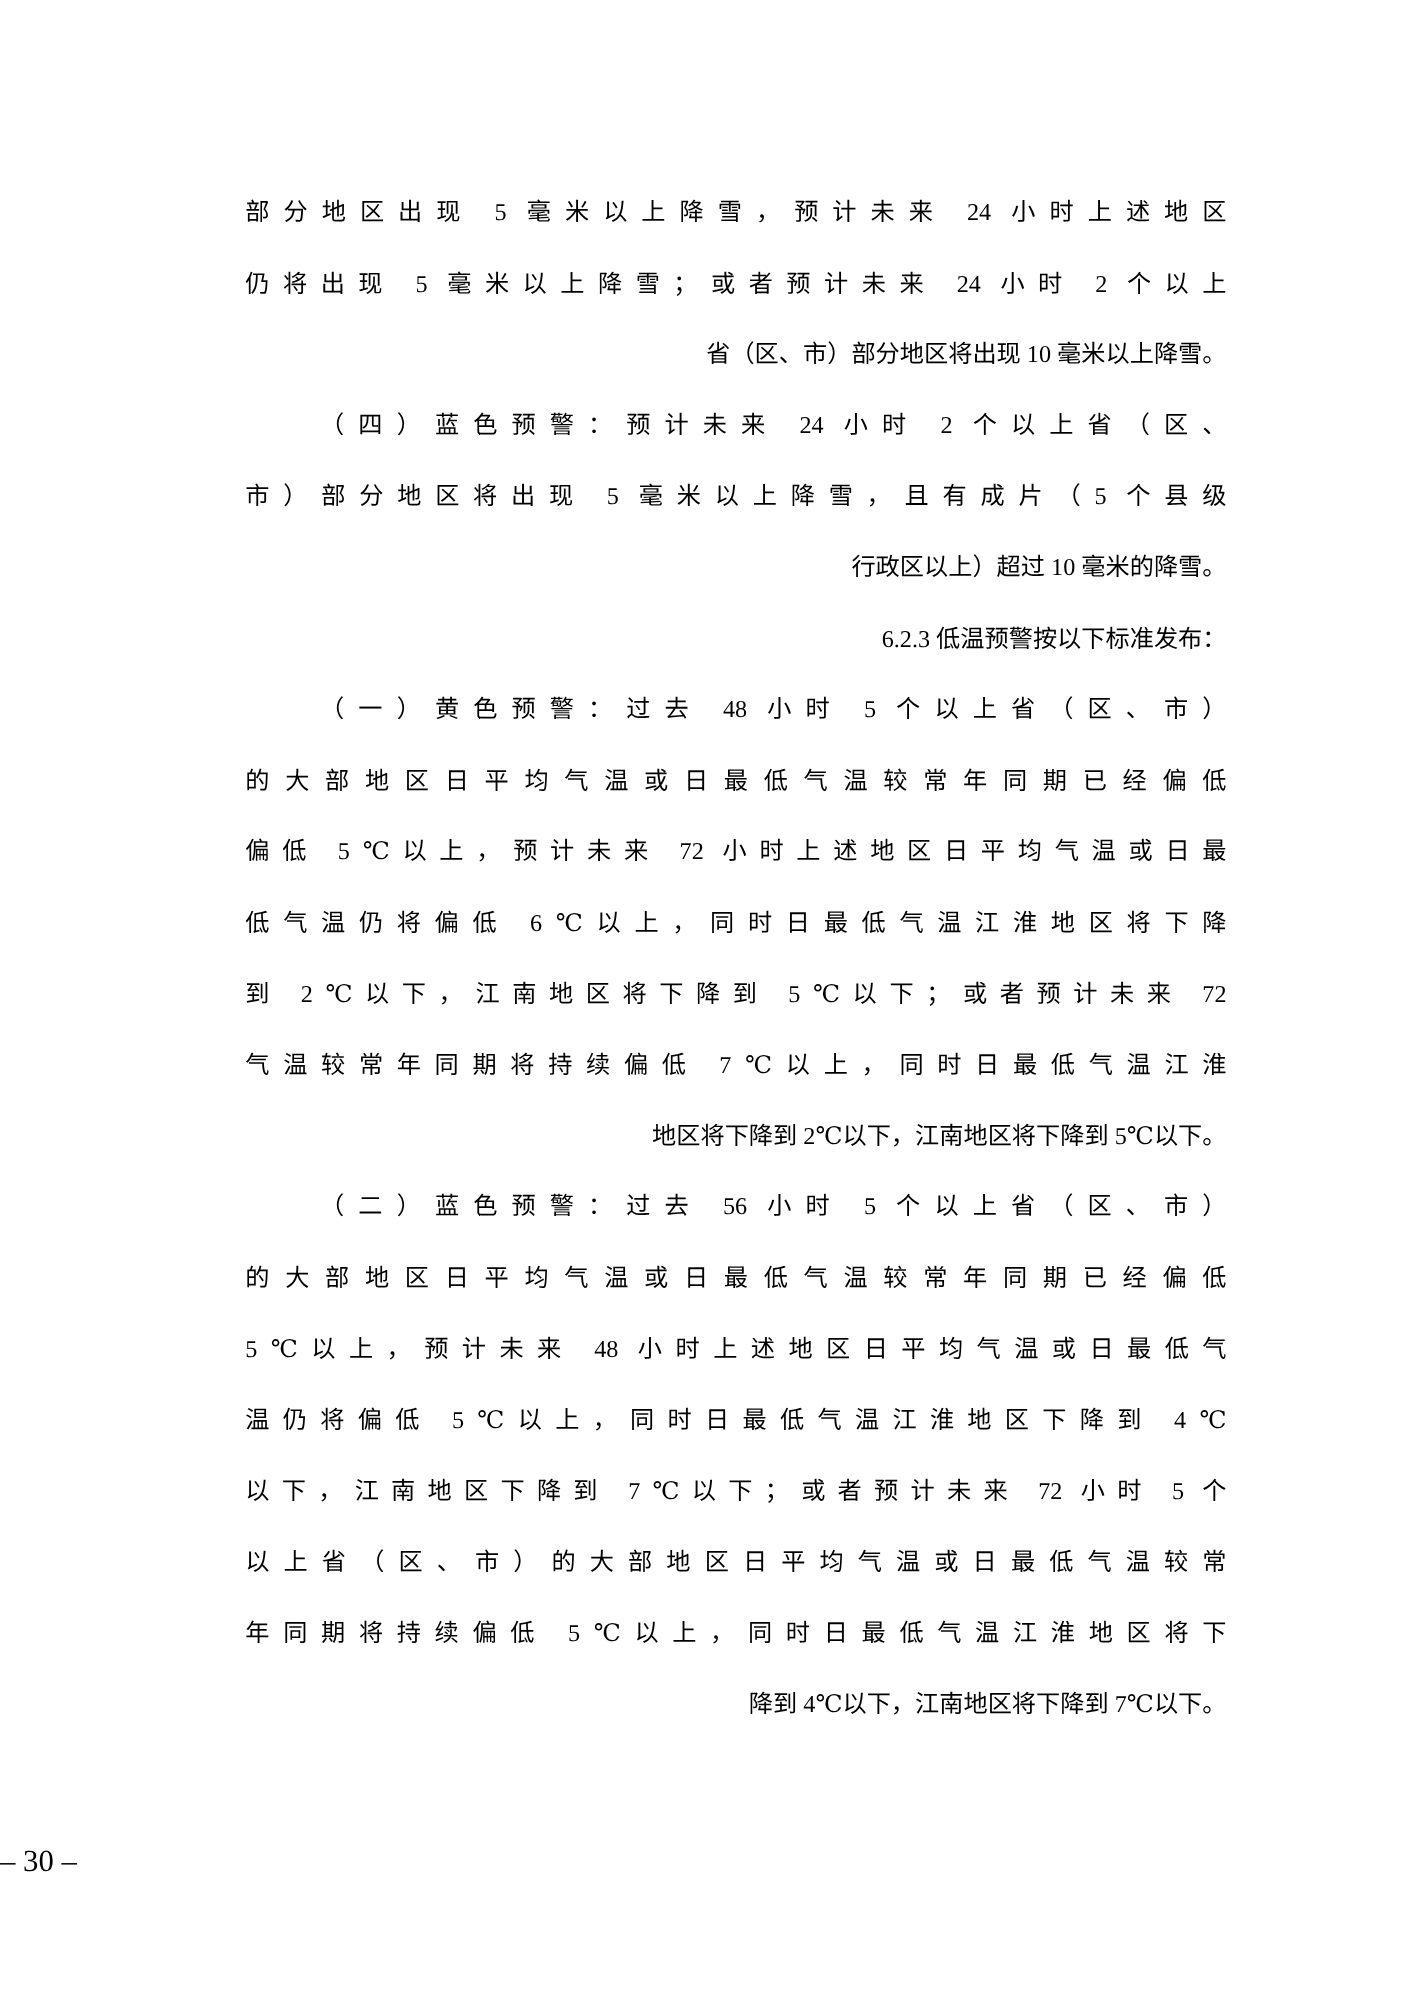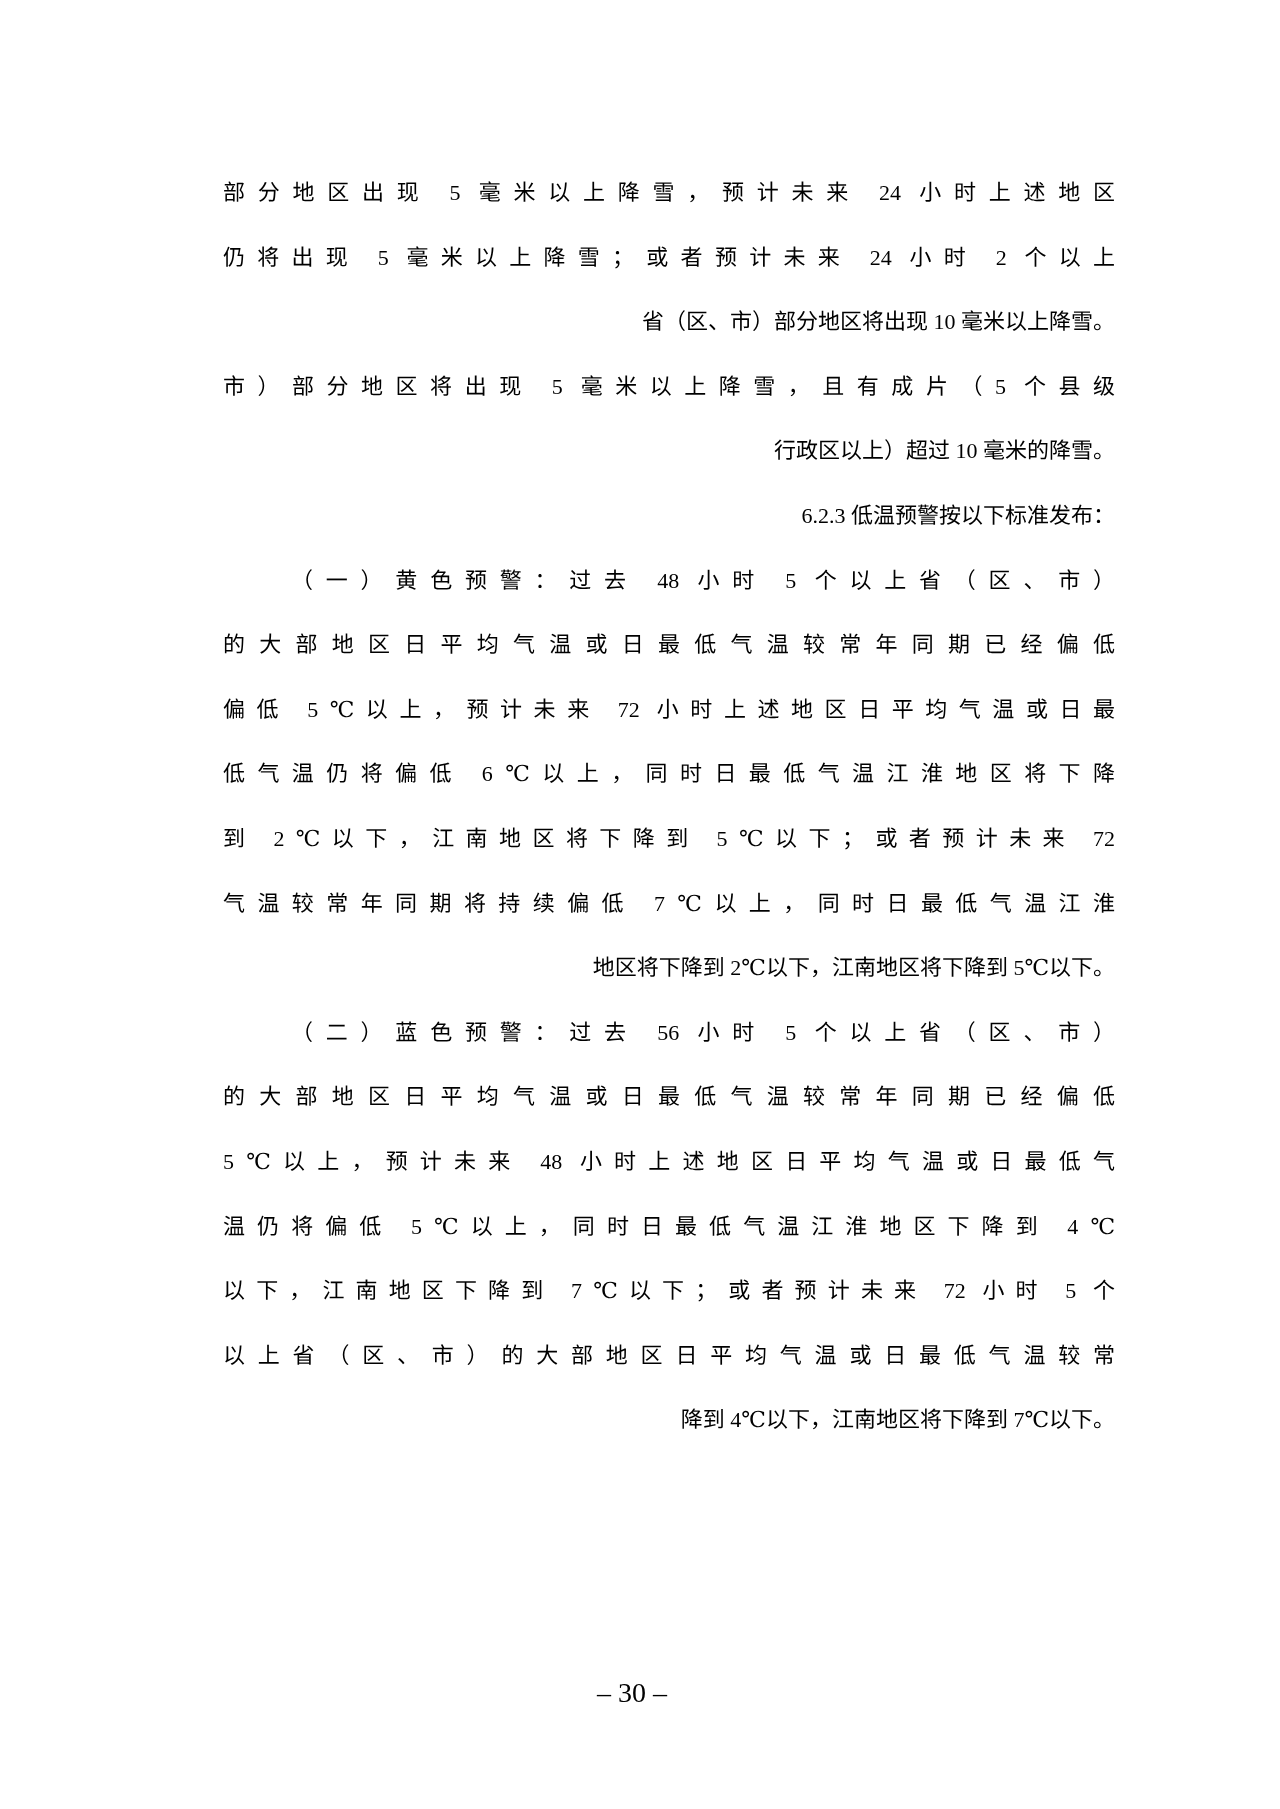--- a/index.html
+++ b/index.html
@@ -37,46 +37,48 @@
     text-align-last: justify;
   }
   .line.indent {
     text-indent: 68px;
   }
   .footer {
     position: absolute;
     top: 1676px;
     left: 0;
     width: 1264px; 
-    text-align: center;
+    text-align: left;
     font-size: 28px;
     line-height: 34px;
     color: #000000;
   }
 </style>
 </head>
 <body>
 
 <div class="page">
   <main class="textblock">
       <div class="line just">部分地区出现 5 毫米以上降雪，预计未来 24 小时上述地区</div>
       <div class="line just">仍将出现 5 毫米以上降雪；或者预计未来 24 小时 2 个以上</div>
       <div class="line">省（区、市）部分地区将出现 10 毫米以上降雪。</div>
+      <div class="line indent just">（四）蓝色预警：预计未来 24 小时 2 个以上省（区、</div>
       <div class="line just">市）部分地区将出现 5 毫米以上降雪，且有成片（5 个县级</div>
       <div class="line">行政区以上）超过 10 毫米的降雪。</div>
       <div class="line indent">6.2.3 低温预警按以下标准发布：</div>
       <div class="line indent just">（一）黄色预警：过去 48 小时 5 个以上省（区、市）</div>
       <div class="line just">的大部地区日平均气温或日最低气温较常年同期已经偏低</div>
       <div class="line just">偏低 5℃以上，预计未来 72 小时上述地区日平均气温或日最</div>
       <div class="line just">低气温仍将偏低 6℃以上，同时日最低气温江淮地区将下降</div>
       <div class="line just">到 2℃以下，江南地区将下降到 5℃以下；或者预计未来 72</div>
       <div class="line just">气温较常年同期将持续偏低 7℃以上，同时日最低气温江淮</div>
       <div class="line">地区将下降到 2℃以下，江南地区将下降到 5℃以下。</div>
       <div class="line indent just">（二）蓝色预警：过去 56 小时 5 个以上省（区、市）</div>
       <div class="line just">的大部地区日平均气温或日最低气温较常年同期已经偏低</div>
       <div class="line just">5℃以上，预计未来 48 小时上述地区日平均气温或日最低气</div>
       <div class="line just">温仍将偏低 5℃以上，同时日最低气温江淮地区下降到 4℃</div>
       <div class="line just">以下，江南地区下降到 7℃以下；或者预计未来 72 小时 5 个</div>
       <div class="line just">以上省（区、市）的大部地区日平均气温或日最低气温较常</div>
+      <div class="line just">年同期将持续偏低 5℃以上，同时日最低气温江淮地区将下</div>
       <div class="line">降到 4℃以下，江南地区将下降到 7℃以下。</div>
     </main>
   <div class="footer">– 30 –</div>
 </div>
 
 </body></html>

